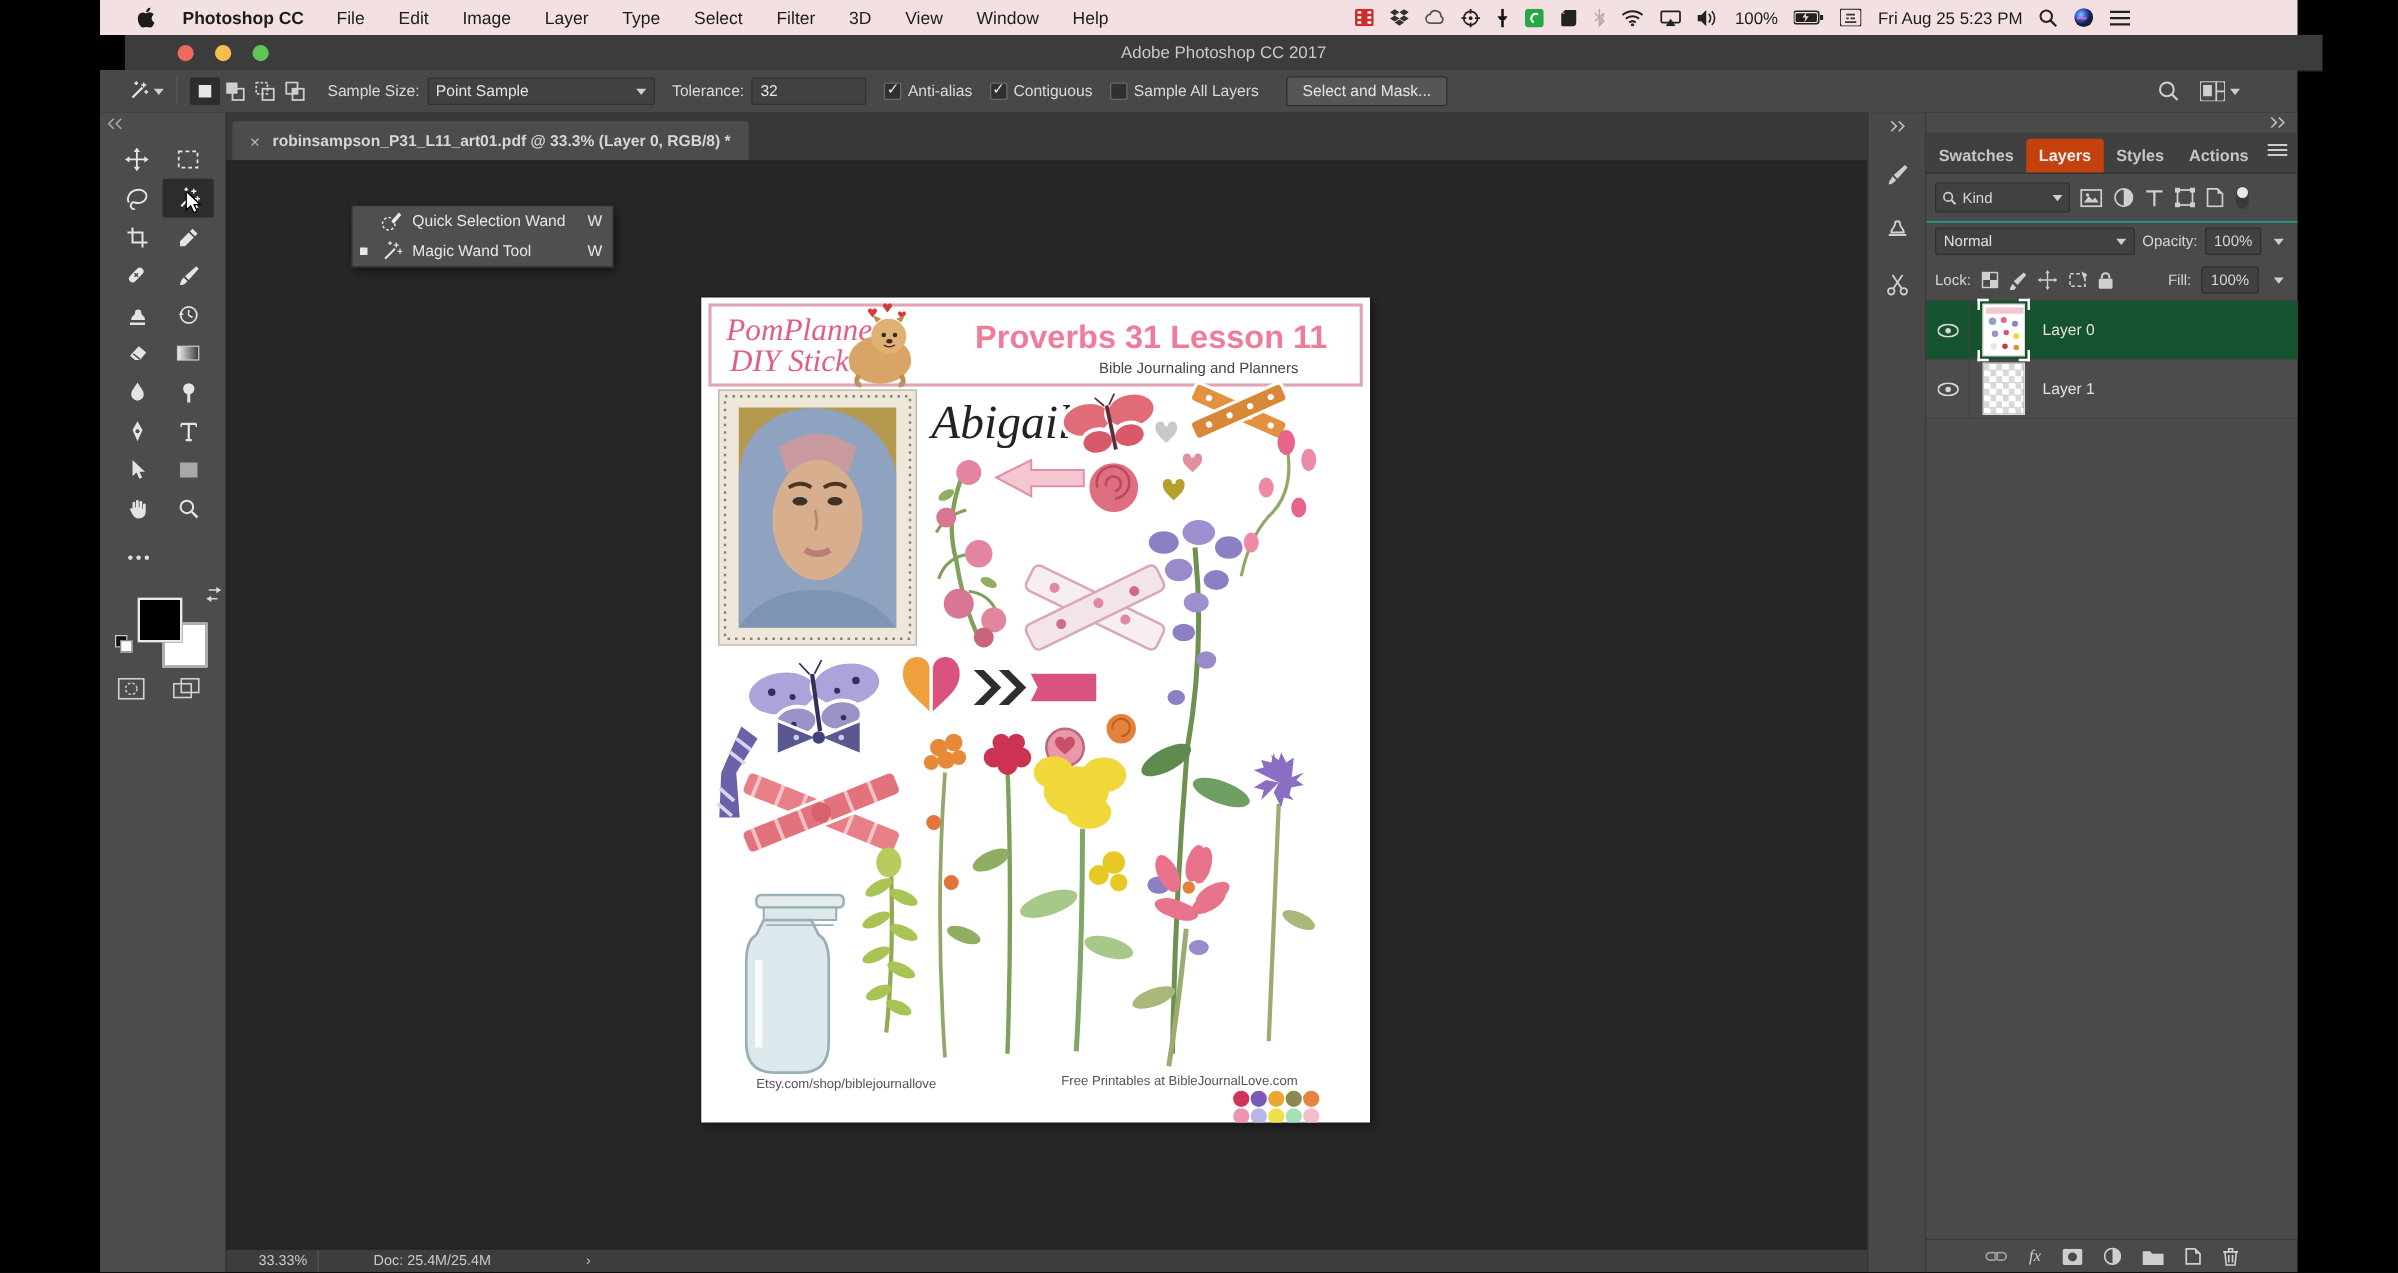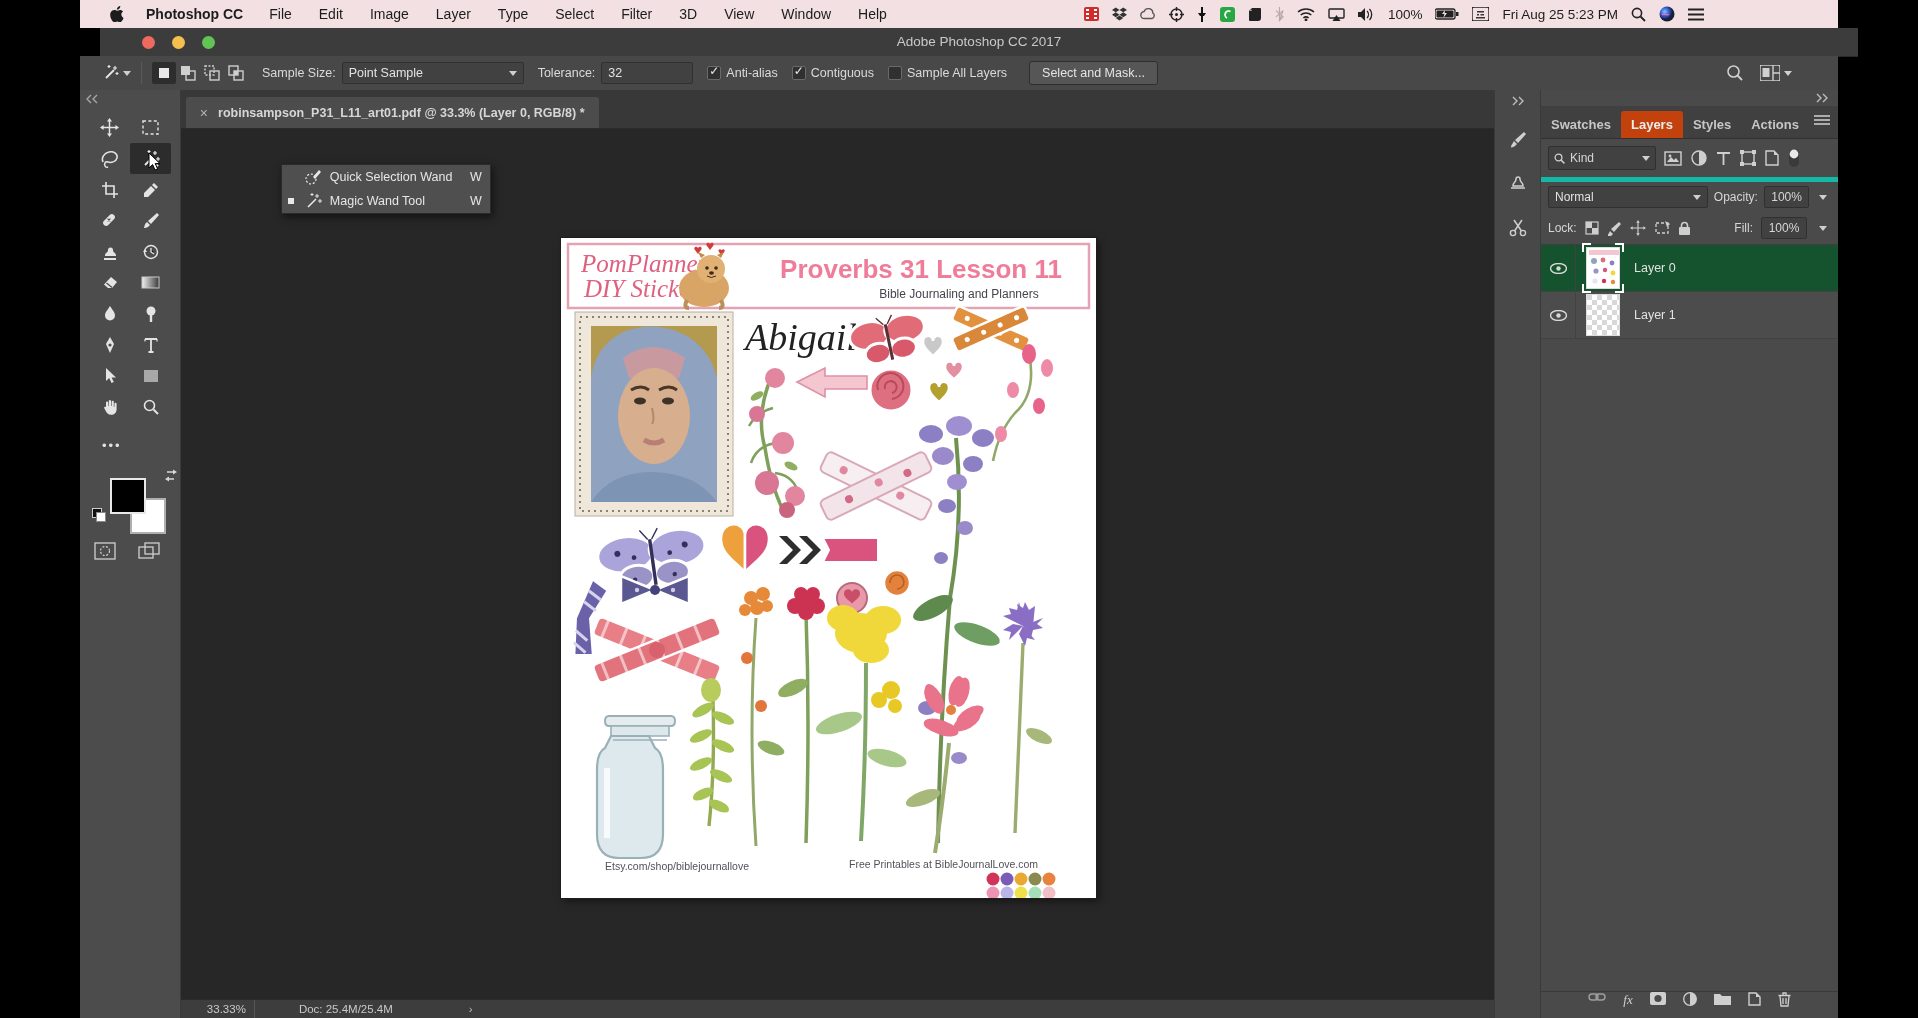--- a/index.html
+++ b/index.html
@@ -97,21 +97,21 @@
   .stripitems{position:absolute;left:0;top:6px;width:100%;display:flex;flex-direction:column;align-items:center;gap:24px;}
 
   
   .dockhead{height:16px;position:relative;}
   .dockhead .dbl{position:absolute;right:10px;top:3px;}
   .ptabs{height:32px;background:#404040;display:flex;align-items:flex-end;position:relative;border-bottom:1px solid #303030;}
   .ptab{padding:6px 10px;font-size:13px;color:#c6c6c6;font-weight:bold;}
   .ptab.active{background:#c2410c;color:#ededed;border-radius:3px 3px 0 0;}
   .pmenu{position:absolute;right:8px;top:8px;}
   .prow{display:flex;align-items:center;padding:0 7px;color:#d6d6d6;font-size:12px;}
-  .filterrow{height:38px;gap:8px;border-bottom:5px solid #14b8a6;}
+  .filterrow{height:38px;gap:8px;border-bottom:1px solid #14b8a6;}
   .kindfield{width:96px;height:22px;background:#414141;border:1px solid #303030;border-radius:2px;
              display:flex;align-items:center;gap:5px;padding:0 5px;}
   .kindfield .caret{margin-left:auto;}
   .ficons{display:flex;gap:9px;align-items:center;}
   .blendrow{height:30px;gap:6px;}
   .blendfield{width:148px;height:20px;}
   .valbox{width:44px;height:20px;background:#414141;border:1px solid #303030;border-radius:2px;
           display:flex;align-items:center;justify-content:center;}
   .chevbox{width:16px;height:20px;display:flex;align-items:center;justify-content:center;}
   .lockrow{height:32px;gap:8px;border-bottom:1px solid #3e3e3e;}
@@ -122,21 +122,21 @@
   .thumbwrap{position:relative;margin-left:10px;width:34px;height:42px;}
   .thumb{position:absolute;inset:0;background:#fff;border:1px solid #ddd;overflow:hidden;}
   .thumb.checker{background:conic-gradient(#ffffff 0 25%,#d8d8d8 0 50%,#ffffff 0 75%,#d8d8d8 0) 0 0/10px 10px;}
   .corner{position:absolute;width:7px;height:7px;border:2px solid #fff;}
   .c-tl{left:-4px;top:-4px;border-right:none;border-bottom:none;}
   .c-tr{right:-4px;top:-4px;border-left:none;border-bottom:none;}
   .c-bl{left:-4px;bottom:-4px;border-right:none;border-top:none;}
   .c-br{right:-4px;bottom:-4px;border-left:none;border-top:none;}
   .lname{margin-left:14px;}
   .panelfill{flex:1;background:#4a4a4a;}
-  .pbottom{height:26px;border-top:1px solid #3a3a3a;display:flex;justify-content:center;gap:17px;}
+  .pbottom{height:26px;border-top:1px solid #3a3a3a;display:flex;align-items:center;justify-content:center;gap:17px;}
   .fxtxt{font-style:italic;color:#cfcfcf;font-size:13px;font-family:"Liberation Serif",serif;}
   svg{display:block;}
   text{font-family:"Liberation Sans",sans-serif;}
   .scripttxt{font-family:"Liberation Serif",serif;font-style:italic;}
 </style>
 </head>
 <body>
 
 <div id="screen">
 <div id="content">

